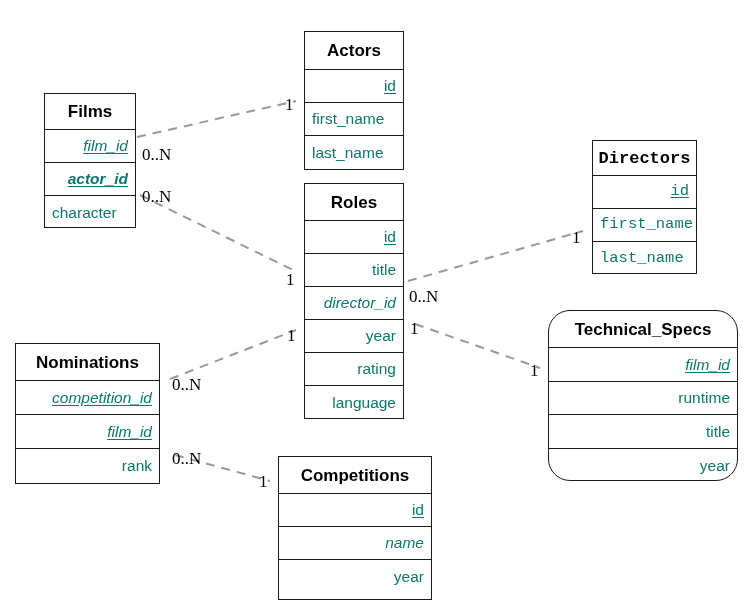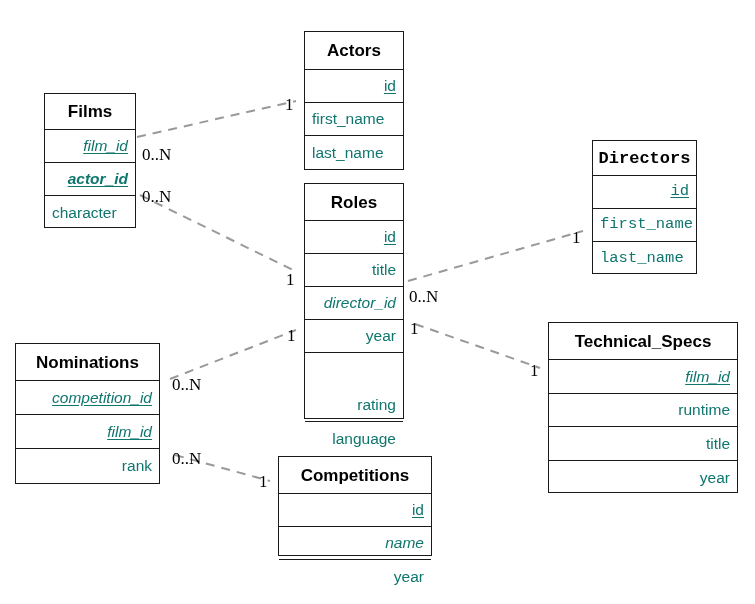--- a/index.html
+++ b/index.html
@@ -130,40 +130,40 @@
       </div>
       <div class="attr right" style="height: 33px;">
         <span class="txt">title</span>
       </div>
       <div class="attr right pk-sep" style="height: 33px;">
         <span class="txt fk">director_id</span>
       </div>
       <div class="attr right" style="height: 33px;">
         <span class="txt">year</span>
       </div>
-      <div class="attr right" style="height: 33px; margin-top: 36px;">
+      <div class="attr right" style="height: 33px;">
         <span class="txt">rating</span>
       </div>
       <div class="attr right" style="height: 33px;">
         <span class="txt">language</span>
       </div>
     </div>
     <div class="entity" style="left: 592px; top: 140px; width: 105px; height: 134px; font-family: Liberation Mono, monospace;">
       <div class="ent-title" style="height: 35px;">Directors</div>
       <div class="attr right pk-sep" style="height: 33px;">
         <span class="txt pk">id</span>
       </div>
       <div class="attr left" style="height: 33px;">
         <span class="txt">first_name</span>
       </div>
       <div class="attr left" style="height: 33px;">
         <span class="txt">last_name</span>
       </div>
     </div>
-    <div class="entity" style="left: 548px; top: 322px; width: 190px; height: 171px;">
+    <div class="entity" style="left: 548px; top: 310px; width: 190px; height: 171px; border-radius: 22px;">
       <div class="ent-title" style="height: 37px;">Technical_Specs</div>
       <div class="attr right pk-sep" style="height: 33.5px;">
         <span class="txt pk fk">film_id</span>
       </div>
       <div class="attr right" style="height: 33.5px;">
         <span class="txt">runtime</span>
       </div>
       <div class="attr right" style="height: 33.5px;">
         <span class="txt">title</span>
       </div>
@@ -176,21 +176,21 @@
       <div class="attr right" style="height: 34px;">
         <span class="txt pk fk">competition_id</span>
       </div>
       <div class="attr right pk-sep" style="height: 34px;">
         <span class="txt pk fk">film_id</span>
       </div>
       <div class="attr right" style="height: 34px;">
         <span class="txt">rank</span>
       </div>
     </div>
-    <div class="entity" style="left: 278px; top: 456px; width: 154px; height: 100px;">
+    <div class="entity" style="left: 278px; top: 456px; width: 154px; height: 144px;">
       <div class="ent-title" style="height: 37px;">Competitions</div>
       <div class="attr right pk-sep" style="height: 33px;">
         <span class="txt pk">id</span>
       </div>
       <div class="attr right" style="height: 33px; font-style: italic;">
         <span class="txt">name</span>
       </div>
       <div class="attr right" style="height: 33px;">
         <span class="txt">year</span>
       </div>

